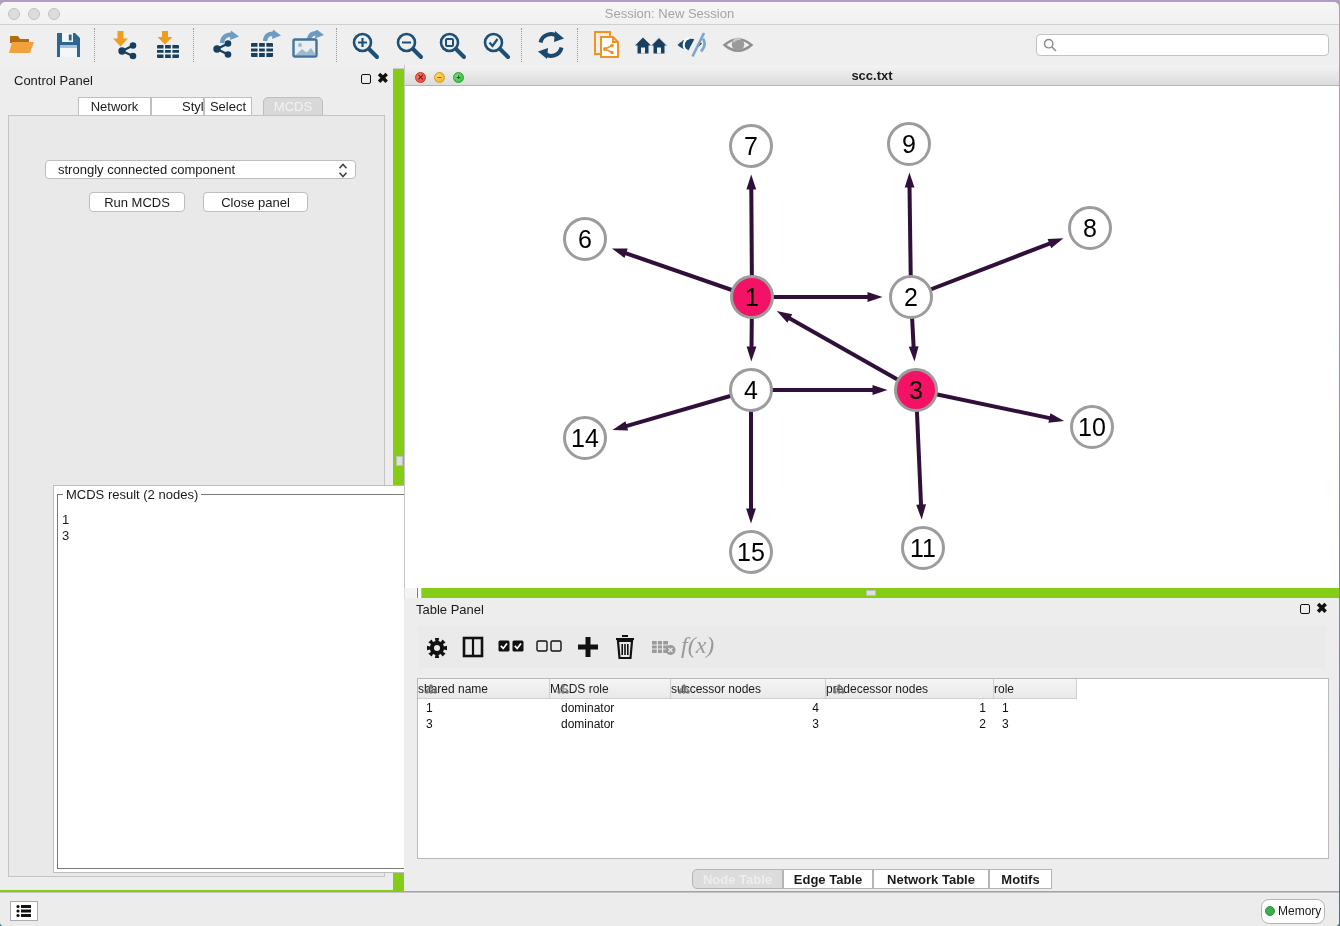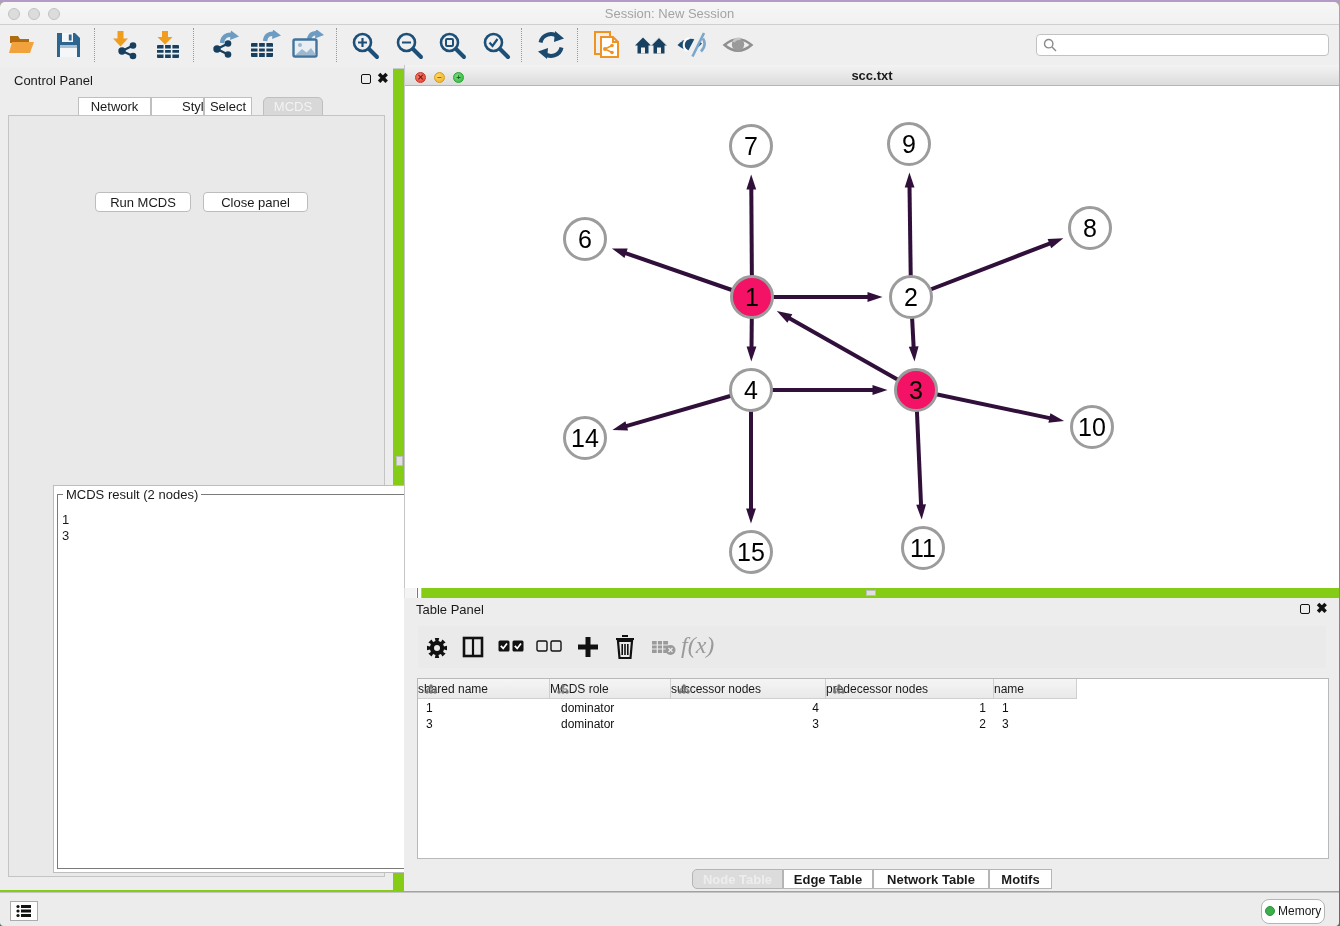--- a/index.html
+++ b/index.html
@@ -249,21 +249,26 @@
   </div>
   <div id="cpanel">
     <div id="cphead">Control Panel</div>
     <div class="minbox" style="left:361px; top:6px;"></div>
     <div class="xicon" style="left:377px; top:2px;">✖</div>
     <div class="tab" style="left:78px; width:73px;">Network</div>
     <div class="tab" style="left:151px; width:53px;padding-left:30px;">Style</div>
     <div class="tab" style="left:204px; width:48px;">Select</div>
     <div class="tab tabsel" style="left:263px; width:60px;">MCDS</div>
     <div id="cpbody">
-      <div class="btn" style="left:86px; width:96px;">Run MCDS</div>
+      <div id="dropdown">strongly connected component
+        <svg width="10" height="15" viewBox="0 0 10 15" style="position:absolute;right:7px;top:2px;">
+          <path d="M1.5 5.2 L5 1.5 L8.5 5.2 M1.5 9.8 L5 13.5 L8.5 9.8" fill="none" stroke="#444" stroke-width="1.6"></path>
+        </svg>
+      </div>
+      <div class="btn" style="left:80px; width:96px;">Run MCDS</div>
       <div class="btn" style="left:194px; width:105px;">Close panel</div>
       <div id="mcdsbox">
         <div id="mcdsfs">
           <div id="mcdslegend">MCDS result (2 nodes)</div>
           <div id="mcdsvals">1<br>3</div>
           <div id="mcdssb"></div>
         </div>
       </div>
     </div>
   </div>
@@ -400,21 +405,21 @@
               <circle cx="10" cy="8" r="1.7" fill="#777"></circle>
               <path d="M6 2 v3 M2 8 v-3 h8 v3" stroke="#777" fill="none"></path>
             </svg>successor nodes</div>
         <div class="thcell" style="left:408px; width:168px;"><svg class="tri" width="12" height="10" viewBox="0 0 12 10" style="position:absolute;left:7px;top:5px;">
               <circle cx="6" cy="2" r="1.7" fill="#777"></circle>
               <circle cx="2" cy="8" r="1.7" fill="#777"></circle>
               <circle cx="6" cy="8" r="1.7" fill="#777"></circle>
               <circle cx="10" cy="8" r="1.7" fill="#777"></circle>
               <path d="M6 2 v3 M2 8 v-3 h8 v3" stroke="#777" fill="none"></path>
             </svg>predecessor nodes</div>
-        <div class="thcell" style="left:576px; width:83px; border-right:1px solid #cfcfcf;">name</div>
+        <div class="thcell" style="left:576px; width:83px; border-right:1px solid #cfcfcf;">role</div>
       </div>
       <div class="trow" style="left:8px; top:21px;">1</div>
       <div class="trow" style="left:143px; top:21px;">dominator</div>
       <div class="trow" style="left:253px; top:21px; width:148px; text-align:right;">4</div>
       <div class="trow" style="left:408px; top:21px; width:160px; text-align:right;">1</div>
       <div class="trow" style="left:584px; top:21px;">1</div>
       <div class="trow" style="left:8px; top:37px;">3</div>
       <div class="trow" style="left:143px; top:37px;">dominator</div>
       <div class="trow" style="left:253px; top:37px; width:148px; text-align:right;">3</div>
       <div class="trow" style="left:408px; top:37px; width:160px; text-align:right;">2</div>

